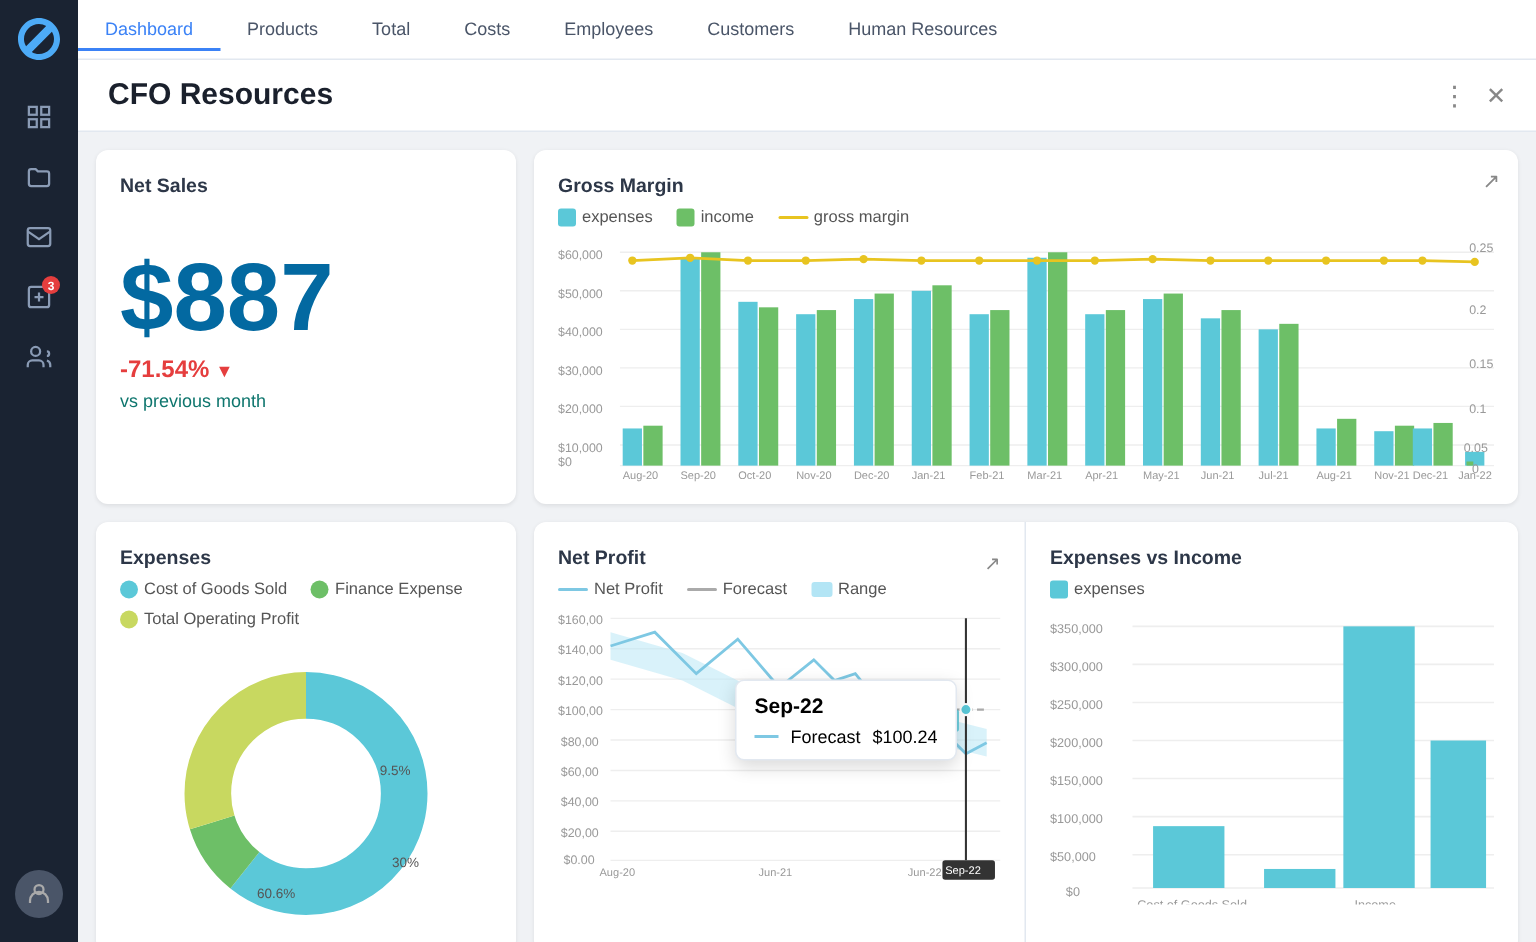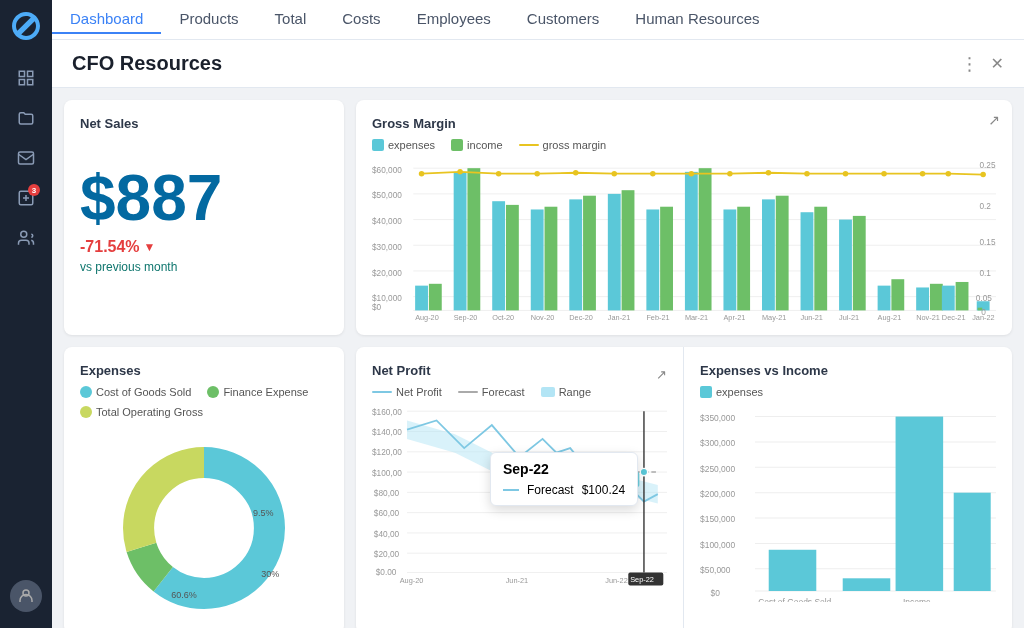--- a/index.html
+++ b/index.html
@@ -64,21 +64,21 @@
       align-items: center;
       height: 40px;
       padding: 0 0;
       flex-shrink: 0;
     }
     .topnav-item {
       padding: 0 18px;
       height: 28px;
       display: flex;
       align-items: center;
-      font-size: 15px;
+      font-size: 12px;
       color: #4a5568;
       cursor: pointer;
       border-bottom: 2px solid transparent;
       white-space: nowrap;
     }
     .topnav-item.active {
       color: #3b82f6;
       border-bottom: 2px solid #3b82f6;
       font-weight: 500;
     }
@@ -465,21 +465,21 @@
             <span>Cost of Goods Sold</span>
           </div>
           <div class="legend-item">
             <div class="legend-dot" style="background:#6dbf67;border-radius:50%;"></div>
             <span>Finance Expense</span>
           </div>
         </div>
         <div class="legend">
           <div class="legend-item">
             <div class="legend-dot" style="background:#c8d860;border-radius:50%;"></div>
-            <span>Total Operating Gross</span>
+            <span>Total Operating Profit</span>
           </div>
         </div>
 
         <div class="donut-container">
           <svg viewBox="-10 -10 220 220" width="180" height="180">
 
             <circle cx="100" cy="100" r="80" fill="none" stroke="#5bc8d8" stroke-width="38" stroke-dasharray="304.6 502.65" stroke-dashoffset="0" transform="rotate(-90 100 100)"></circle>
             <circle cx="100" cy="100" r="80" fill="none" stroke="#6dbf67" stroke-width="38" stroke-dasharray="47.75 502.65" stroke-dashoffset="-304.6" transform="rotate(-90 100 100)"></circle>
             <circle cx="100" cy="100" r="80" fill="none" stroke="#c8d860" stroke-width="38" stroke-dasharray="150.8 502.65" stroke-dashoffset="-352.35" transform="rotate(-90 100 100)"></circle>
 

